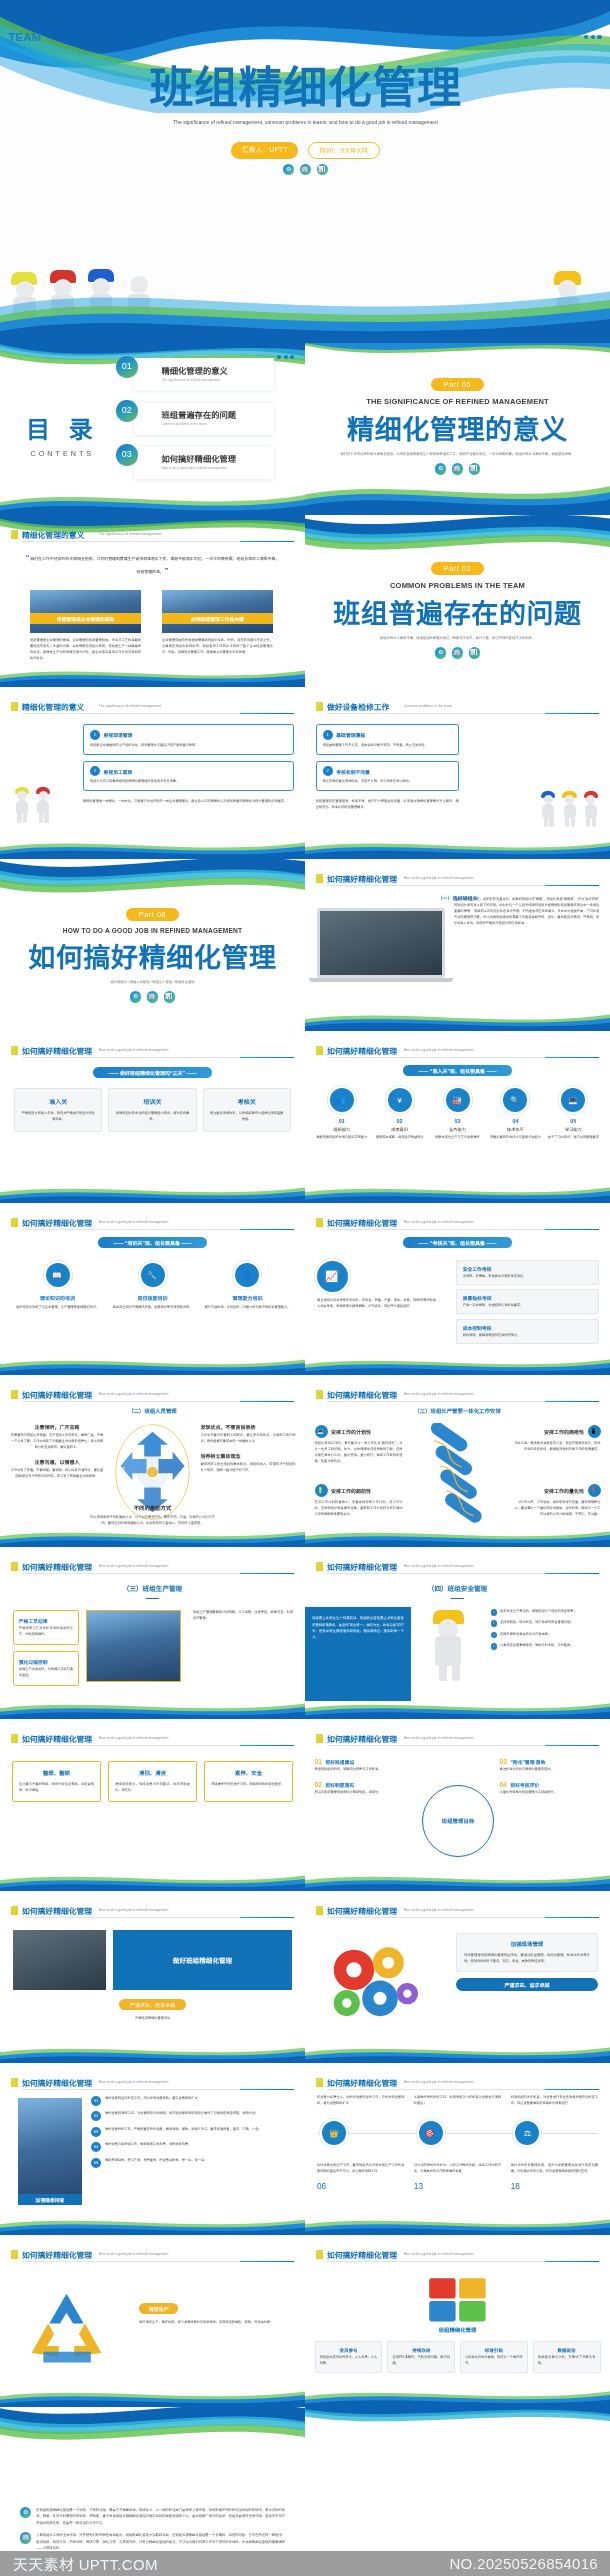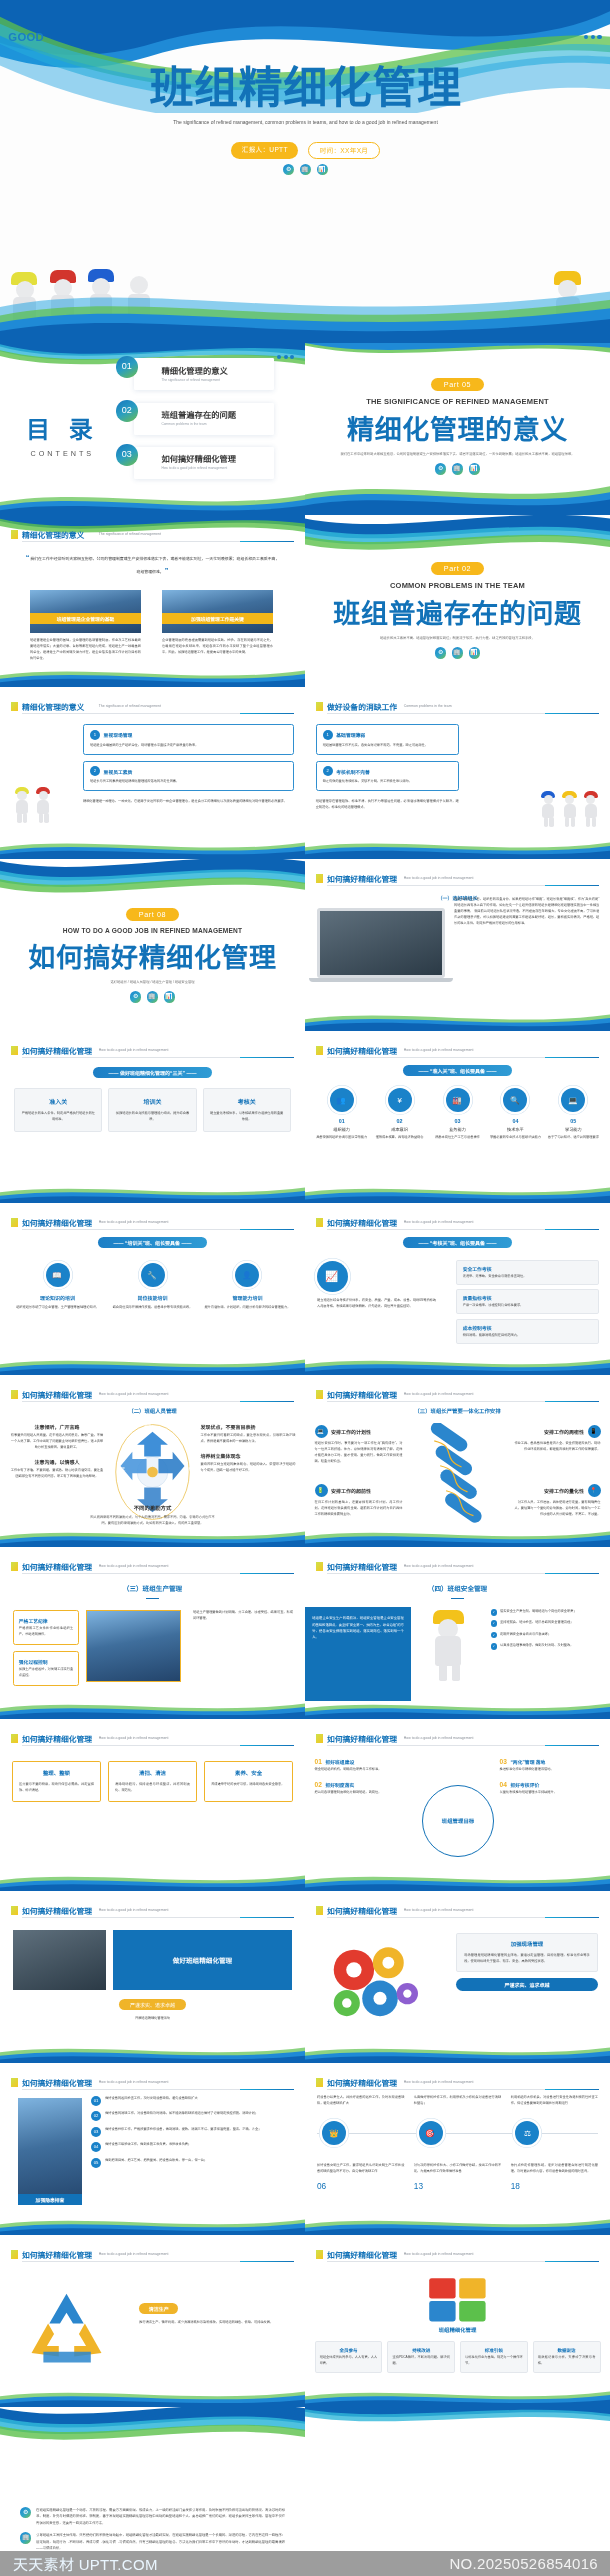--- a/index.html
+++ b/index.html
@@ -170,21 +170,21 @@
   <div class="slide cover" style="width:611px;height:343px;">
 
     <svg class="wave-top" height="113" viewBox="0 0 1024 190" preserveAspectRatio="none">
       <path d="M0,0 L1024,0 L1024,40 C780,150 520,10 250,95 C150,125 70,115 0,95 Z" fill="#1f8ad6"></path>
       <path d="M0,0 L1024,0 L1024,18 C800,125 530,-10 260,72 C160,103 70,95 0,72 Z" fill="#0c63b4"></path>
       <path d="M0,28 C180,120 420,150 700,95 C850,64 950,55 1024,62 L1024,88 C930,78 840,88 700,122 C420,182 170,145 0,60 Z" fill="#5cc04b" opacity=".75"></path>
       <path d="M0,40 C200,132 440,156 720,104 C860,76 955,70 1024,76 L1024,108 C930,100 845,110 710,146 C440,200 180,160 0,74 Z" fill="#2fb6d9" opacity=".6"></path>
       <path d="M0,60 C220,150 470,172 740,122 C880,94 960,90 1024,96 L1024,150 C930,142 850,152 720,186 C450,240 190,196 0,110 Z" fill="#1aa0e0" opacity=".45"></path>
     </svg>
 
-    <div class="logo">GOOD</div>
+    <div class="logo">TEAM</div>
     <div class="dots3">
           <i></i>
           <i></i>
           <i></i>
         </div>
 
     <div class="cn-title">班组精细化管理</div>
     <div class="sub">The significance of refined management, common problems in teams, and how to do a good job in refined management</div>
 
     <div class="meta">
@@ -429,21 +429,21 @@
     <svg class="wave-bottom" height="20" viewBox="0 0 512 34" preserveAspectRatio="none">
       <path d="M0,14 C150,-6 340,30 512,6 L512,34 L0,34 Z" fill="#5cc04b" opacity=".7"></path>
       <path d="M0,20 C150,0 340,34 512,12 L512,34 L0,34 Z" fill="#1f8ad6"></path>
       <path d="M0,26 C150,8 340,38 512,20 L512,34 L0,34 Z" fill="#0c63b4"></path>
     </svg>
   </div>
 
   <div class="slide">
     <div class="hdr">
       <span class="tag"></span>
-      <span class="cn">做好设备的消缺工作</span>
+      <span class="cn">做好设备检修工作</span>
       <span class="en">Common problems in the team</span>
       <span class="rule"></span>
       <span class="rule-accent"></span>
     </div>
 
     <div style="position:absolute;left:10.7px;top:37px;width:143px;">
       <div class="outlinebox" style="padding:4.8px 6px;margin-bottom:6px;">
         <div style="display:flex;gap:3.6px;align-items:center;">
           <span class="numcircle">1</span>
           <span style="font-size:4.8px;font-weight:bold;color:#1272b8;">基础管理薄弱</span>

